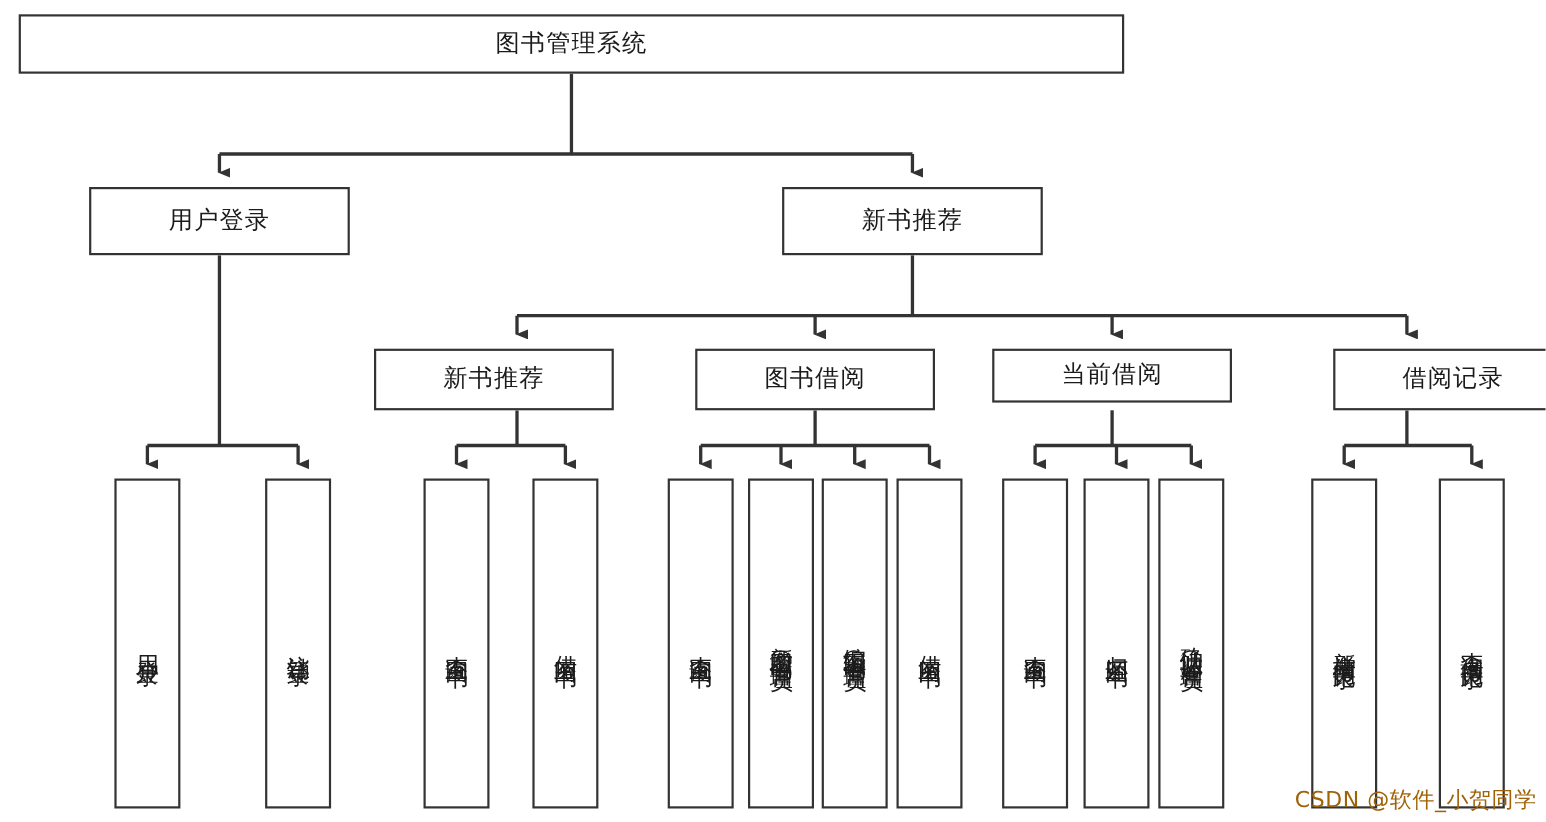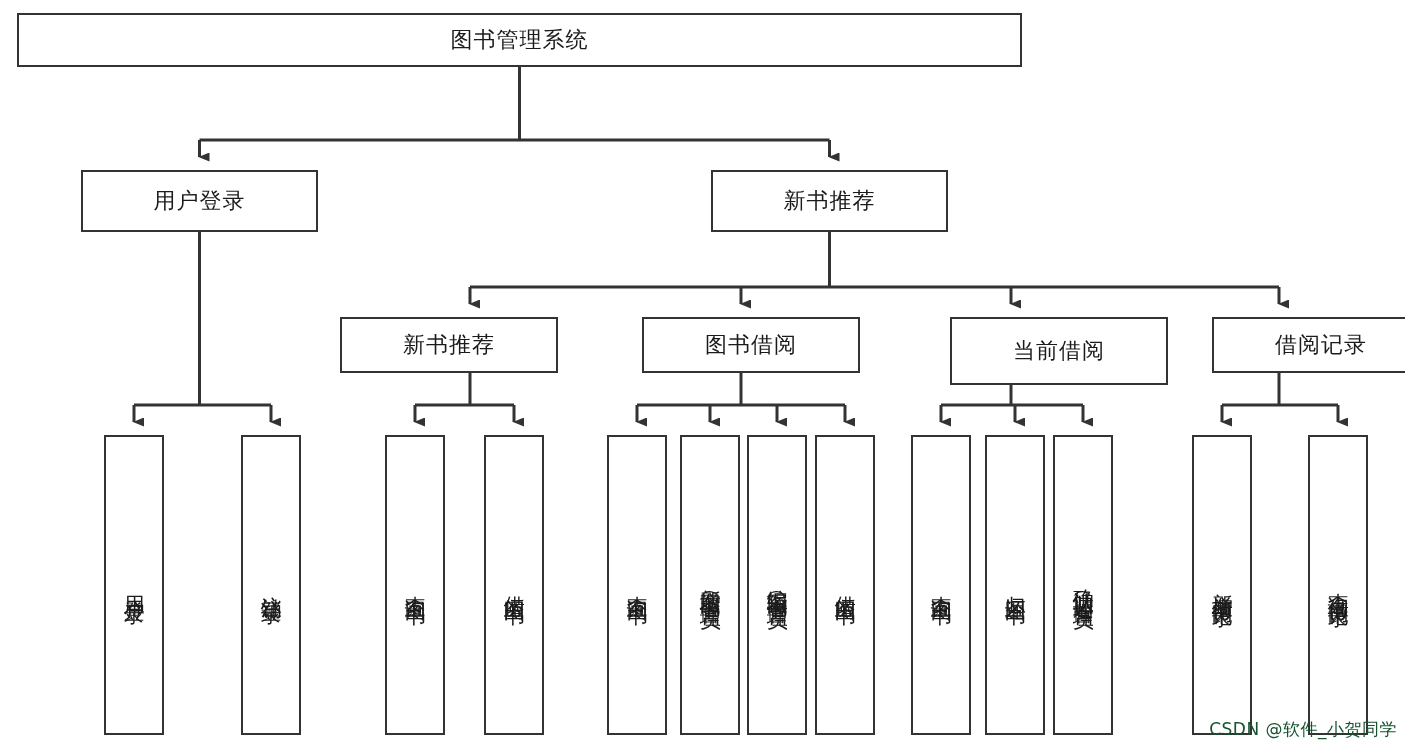--- a/index.html
+++ b/index.html
@@ -55,22 +55,22 @@
   }
   .node.vert .vtext {
     writing-mode: vertical-rl;
     text-orientation: upright;
     display: block;
   }
   #watermark {
     position: absolute;
     right: 8px;
     bottom: 6px;
-    font-size: 17px;
-    color: #14532d;
+    font-size: 20px;
+    color: #a16207;
     letter-spacing: 0.5px;
     white-space: nowrap;
     user-select: none;
   }
 </style>
 </head>
 <body>
 
 <div id="canvas">
   <svg id="edges" viewBox="0 0 1405 747">
@@ -121,24 +121,24 @@
       </div>
       <div class="node horiz" style="left: 81px; top: 170px; width: 237px; height: 62px;">
         <span class="htext">用户登录</span>
       </div>
       <div class="node horiz" style="left: 711px; top: 170px; width: 237px; height: 62px;">
         <span class="htext">新书推荐</span>
       </div>
       <div class="node horiz" style="left: 340px; top: 317px; width: 218px; height: 56px;">
         <span class="htext">新书推荐</span>
       </div>
-      <div class="node horiz" style="left: 632px; top: 317px; width: 218px; height: 56px; margin-left: 10px;">
+      <div class="node horiz" style="left: 632px; top: 317px; width: 218px; height: 56px;">
         <span class="htext">图书借阅</span>
       </div>
-      <div class="node horiz" style="left: 902px; top: 317px; width: 218px; height: 68px; margin-left: 48px;">
+      <div class="node horiz" style="left: 902px; top: 317px; width: 218px; height: 49px;">
         <span class="htext">当前借阅</span>
       </div>
       <div class="node horiz" style="left: 1212px; top: 317px; width: 218px; height: 56px;">
         <span class="htext">借阅记录</span>
       </div>
       <div class="node vert" style="left: 104px; top: 435px; width: 60px; height: 300px;">
         <span class="vtext">用户登录</span>
       </div>
       <div class="node vert" style="left: 241px; top: 435px; width: 60px; height: 300px;">
         <span class="vtext">注销登录</span>

